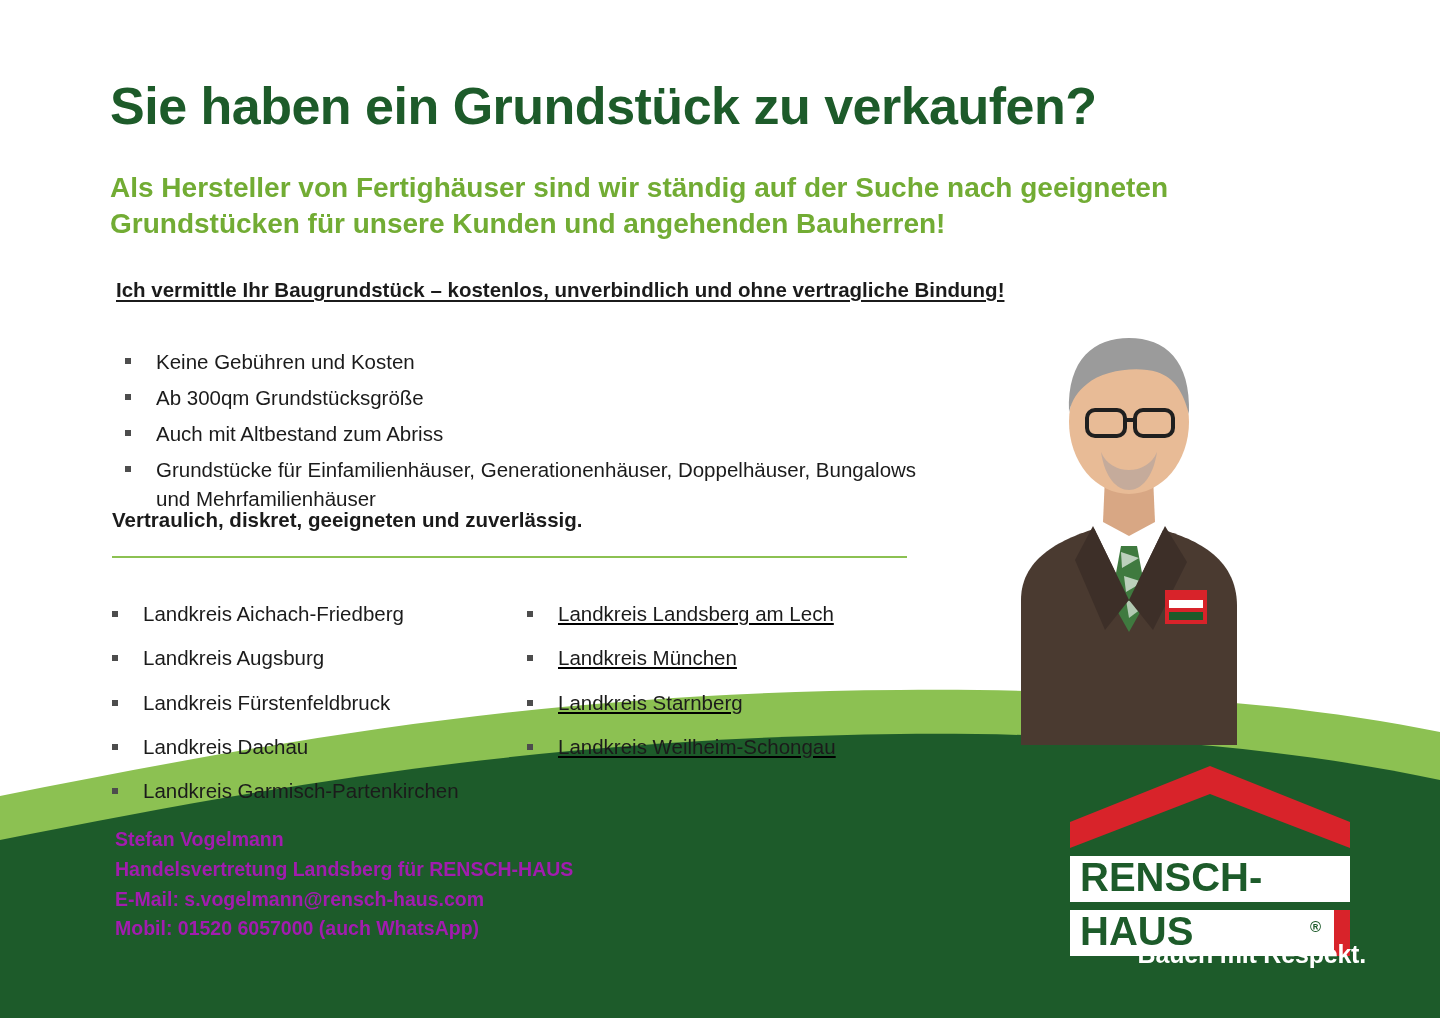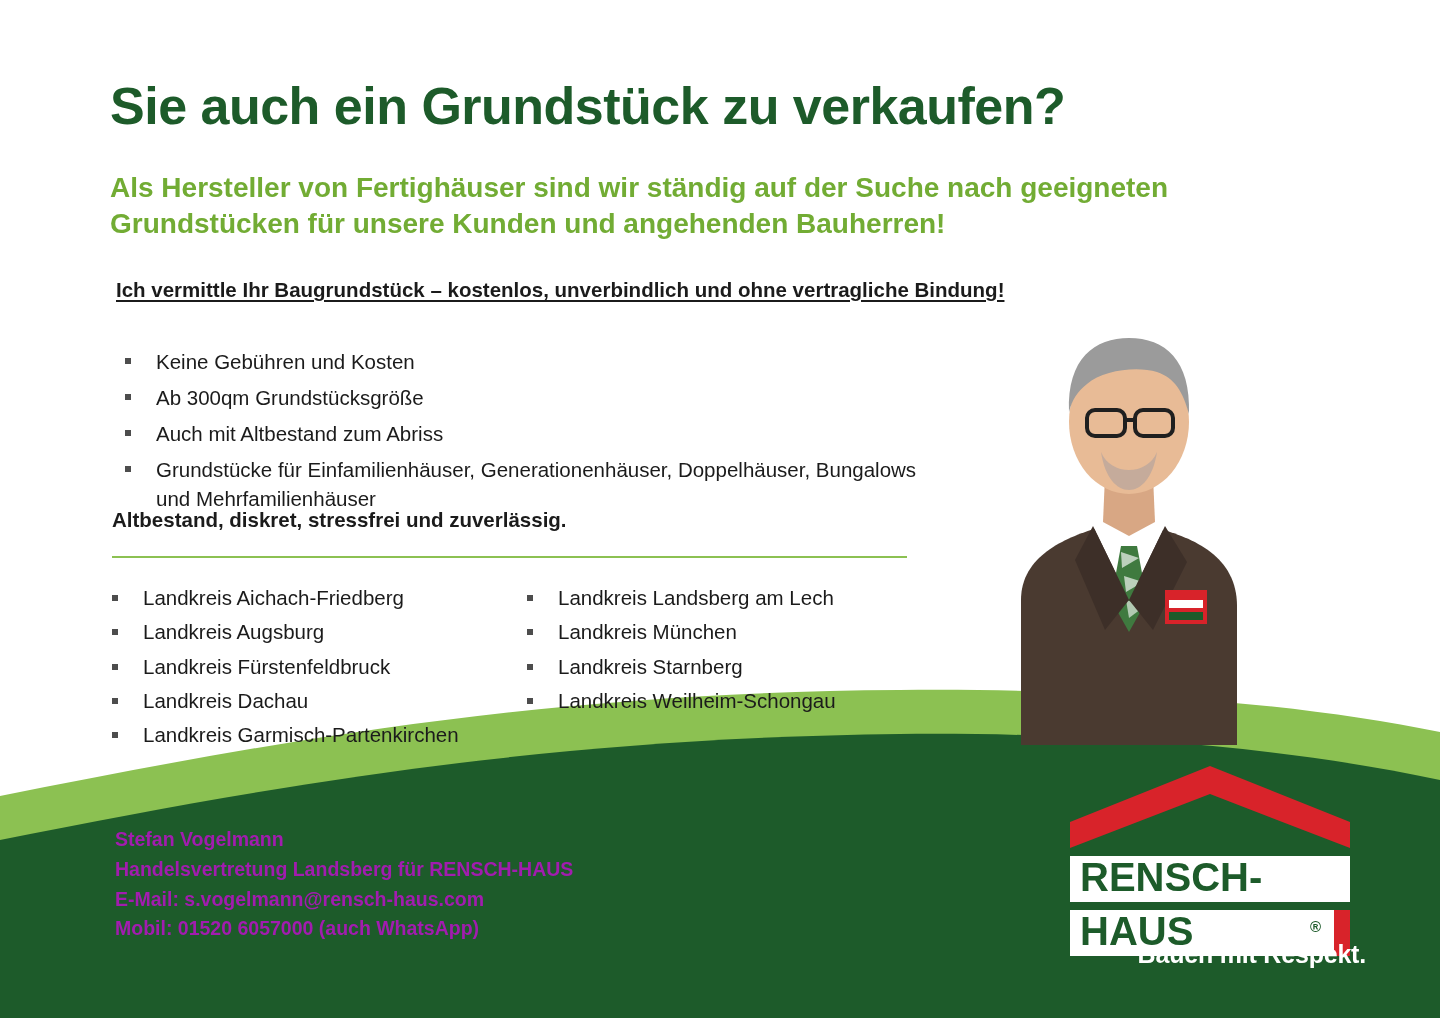--- a/index.html
+++ b/index.html
@@ -120,28 +120,29 @@
     top: 584px;
     width: 830px;
     display: flex;
   }
   .region-col {
     list-style: none;
     margin: 0;
     padding: 0;
   }
   .region-col.col-1 { width: 415px; }
-  .region-col.col-2 { width: 415px; }
+  .region-col.col-2 { width: 415px; text-decoration: underline; }
   .region-col li {
     position: relative;
     padding-left: 35px;
     font-size: 20.5px;
     color: #1b1b1b;
     line-height: 1.38;
     margin-bottom: 6px;
+    margin-top: 16px;
   }
   .region-col li::before {
     content: "";
     position: absolute;
     left: 4px;
     top: 11px;
     width: 6px;
     height: 6px;
     background: #4d4d4d;
   }
@@ -194,32 +195,32 @@
 
 <div id="flyer">
 
   <div class="green-band">
     <svg viewBox="0 0 1440 330" preserveAspectRatio="none" aria-hidden="true">
       <path d="M0,108 C300,48 560,4 900,2 C1120,0 1300,16 1440,44 L1440,330 L0,330 Z" fill="#8cc152"></path>
       <path d="M0,152 C300,92 560,50 900,46 C1120,44 1300,62 1440,92 L1440,330 L0,330 Z" fill="#1d5b2a"></path>
     </svg>
   </div>
 
-  <div class="headline">Sie auch ein Grundstück zu verkaufen?</div>
+  <div class="headline">Sie haben ein Grundstück zu verkaufen?</div>
   <div class="subheadline">Als Hersteller von Fertighäuser sind wir ständig auf der Suche nach geeigneten Grundstücken für unsere Kunden und angehenden Bauherren!</div>
   <div class="lead">Ich vermittle Ihr Baugrundstück – kostenlos, unverbindlich und ohne vertragliche Bindung!</div>
 
   <ul class="benefits">
     <li>Keine Gebühren und Kosten</li>
     <li>Ab 300qm Grundstücksgröße</li>
     <li>Auch mit Altbestand zum Abriss</li>
     <li>Grundstücke für Einfamilienhäuser, Generationenhäuser, Doppelhäuser, Bungalows und Mehrfamilienhäuser</li>
   </ul>
 
-  <div class="tagline">Altbestand, diskret, stressfrei und zuverlässig.</div>
+  <div class="tagline">Vertraulich, diskret, geeigneten und zuverlässig.</div>
   <div class="divider"></div>
 
   <div class="regions">
     <ul class="region-col col-1">
       <li>Landkreis Aichach-Friedberg</li>
       <li>Landkreis Augsburg</li>
       <li>Landkreis Fürstenfeldbruck</li>
       <li>Landkreis Dachau</li>
       <li>Landkreis Garmisch-Partenkirchen</li>
     </ul>

